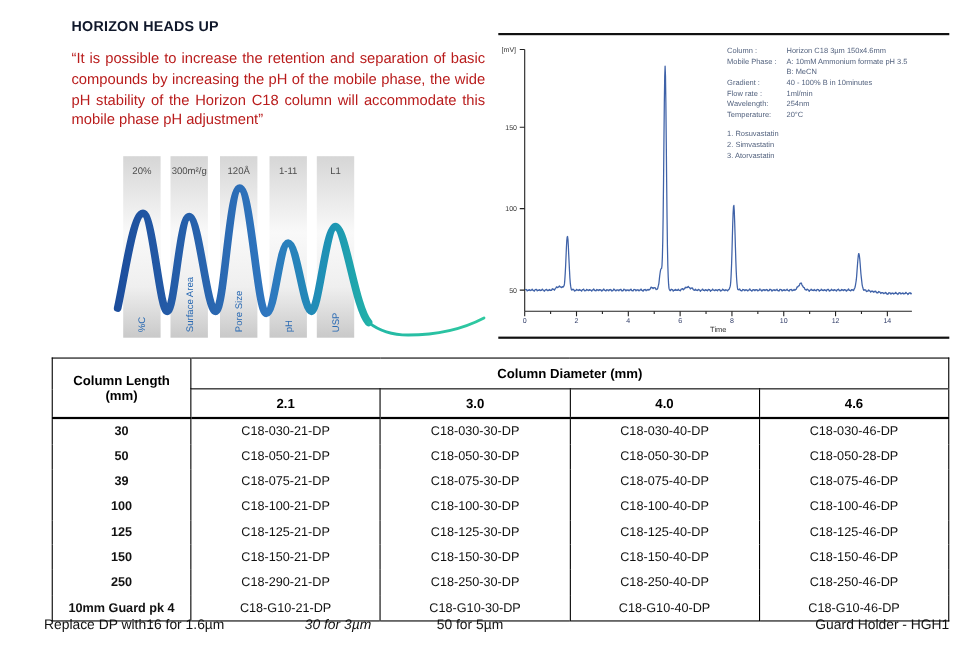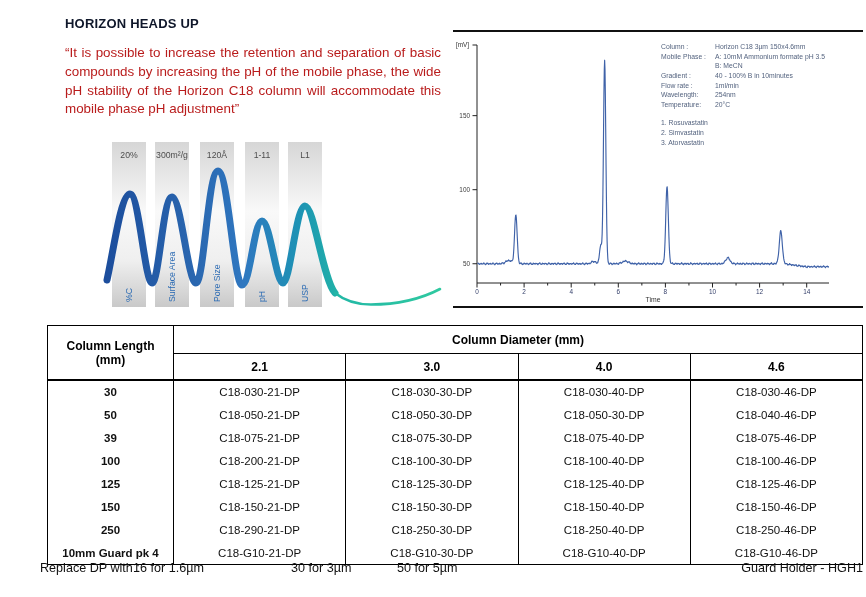--- a/index.html
+++ b/index.html
@@ -44,21 +44,21 @@
   .hdr2{height:25px;}
   tr.hdr-row2 th{border-bottom:2.5px solid #000;margin-top:12px;}
   #corner-cell{border-bottom:2.5px solid #000;}
   td.len{font-weight:bold;margin-top:25px;}
 
   
   #footer{left:40px;top:561px;width:823px;height:18px;font-size:12.6px;color:#111;}
   #footer span{position:absolute;top:0;white-space:nowrap;}
   #f-label{left:0;}
   #f-opt0{left:93px;}
-  #f-opt1{left:251px;}
+  #f-opt1{left:237px;font-style:italic;}
   #f-opt2{left:357px;}
   #f-guard{right:0;}
 </style>
 </head>
 <body>
 
 <div class="abs" id="headsup-title">HORIZON HEADS UP</div>
 <div class="abs" id="headsup-quote">“It is possible to increase the retention and separation of basic compounds by increasing the pH of the mobile phase, the wide pH stability of the Horizon C18 column will accommodate this mobile phase pH adjustment”</div>
 
 <div class="abs" id="wave-wrap">
@@ -224,32 +224,32 @@
         <td class="vline">C18-030-21-DP</td>
         <td class="vline">C18-030-30-DP</td>
         <td class="vline">C18-030-40-DP</td>
         <td class="vline">C18-030-46-DP</td>
       </tr>
       <tr>
         <td class="len">50</td>
         <td class="vline">C18-050-21-DP</td>
         <td class="vline">C18-050-30-DP</td>
         <td class="vline">C18-050-30-DP</td>
-        <td class="vline">C18-040-46-DP</td>
+        <td class="vline">C18-050-28-DP</td>
       </tr>
       <tr>
         <td class="len">39</td>
         <td class="vline">C18-075-21-DP</td>
         <td class="vline">C18-075-30-DP</td>
         <td class="vline">C18-075-40-DP</td>
         <td class="vline">C18-075-46-DP</td>
       </tr>
       <tr>
         <td class="len">100</td>
-        <td class="vline">C18-200-21-DP</td>
+        <td class="vline">C18-100-21-DP</td>
         <td class="vline">C18-100-30-DP</td>
         <td class="vline">C18-100-40-DP</td>
         <td class="vline">C18-100-46-DP</td>
       </tr>
       <tr>
         <td class="len">125</td>
         <td class="vline">C18-125-21-DP</td>
         <td class="vline">C18-125-30-DP</td>
         <td class="vline">C18-125-40-DP</td>
         <td class="vline">C18-125-46-DP</td>

